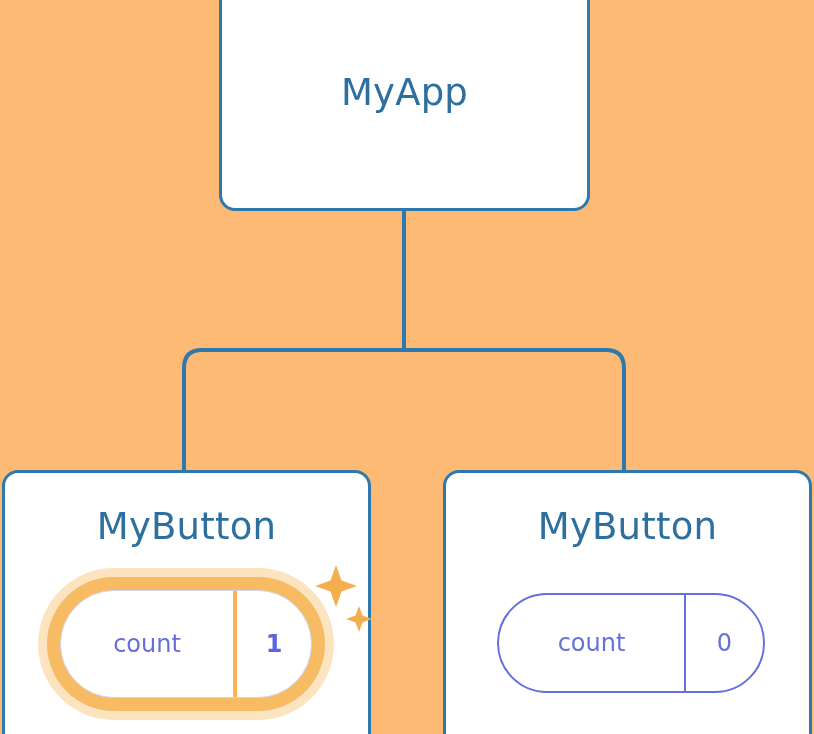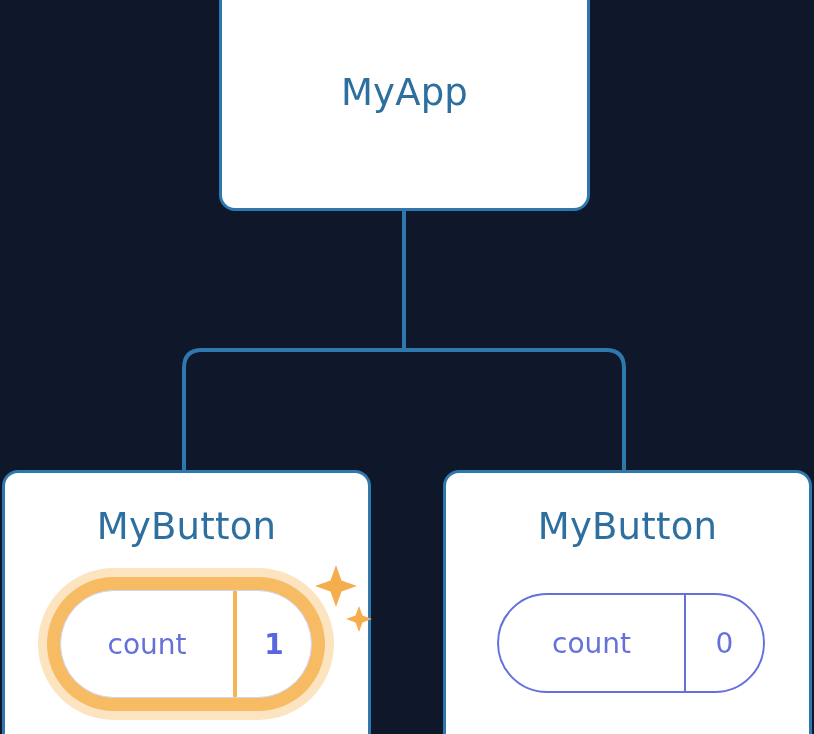--- a/index.html
+++ b/index.html
@@ -4,21 +4,21 @@
 <style>
   html, body {
     margin: 0;
     padding: 0;
     background: #4c6a74;
   }
   #stage {
     position: relative;
     width: 814px;
     height: 734px;
-    background: #0f172a;
+    background: #fdba74;
     overflow: hidden;
     font-family: "DejaVu Sans", "Liberation Sans", sans-serif;
   }
   #connectors {
     position: absolute;
     left: 0; top: 0;
     width: 814px;
     height: 734px;
     pointer-events: none;
   }
@@ -86,21 +86,21 @@
     height: 100px;
     border: 2px solid #6670dd;
     border-radius: 50px;
   }
   .pill-key, .pill-val {
     display: flex;
     align-items: center;
     justify-content: center;
     box-sizing: border-box;
     color: #6571d8;
-    font-size: 28px;
+    font-size: 24px;
     font-weight: 400;
   }
   .pill-key { flex: 0 0 185px; }
   .pill-val { flex: 1 1 auto; }
   .pill-plain .pill-val { border-left: 2px solid #6670dd; }
 
   
   .pill-wrap-hl {
     position: absolute;
     left: 38px;

